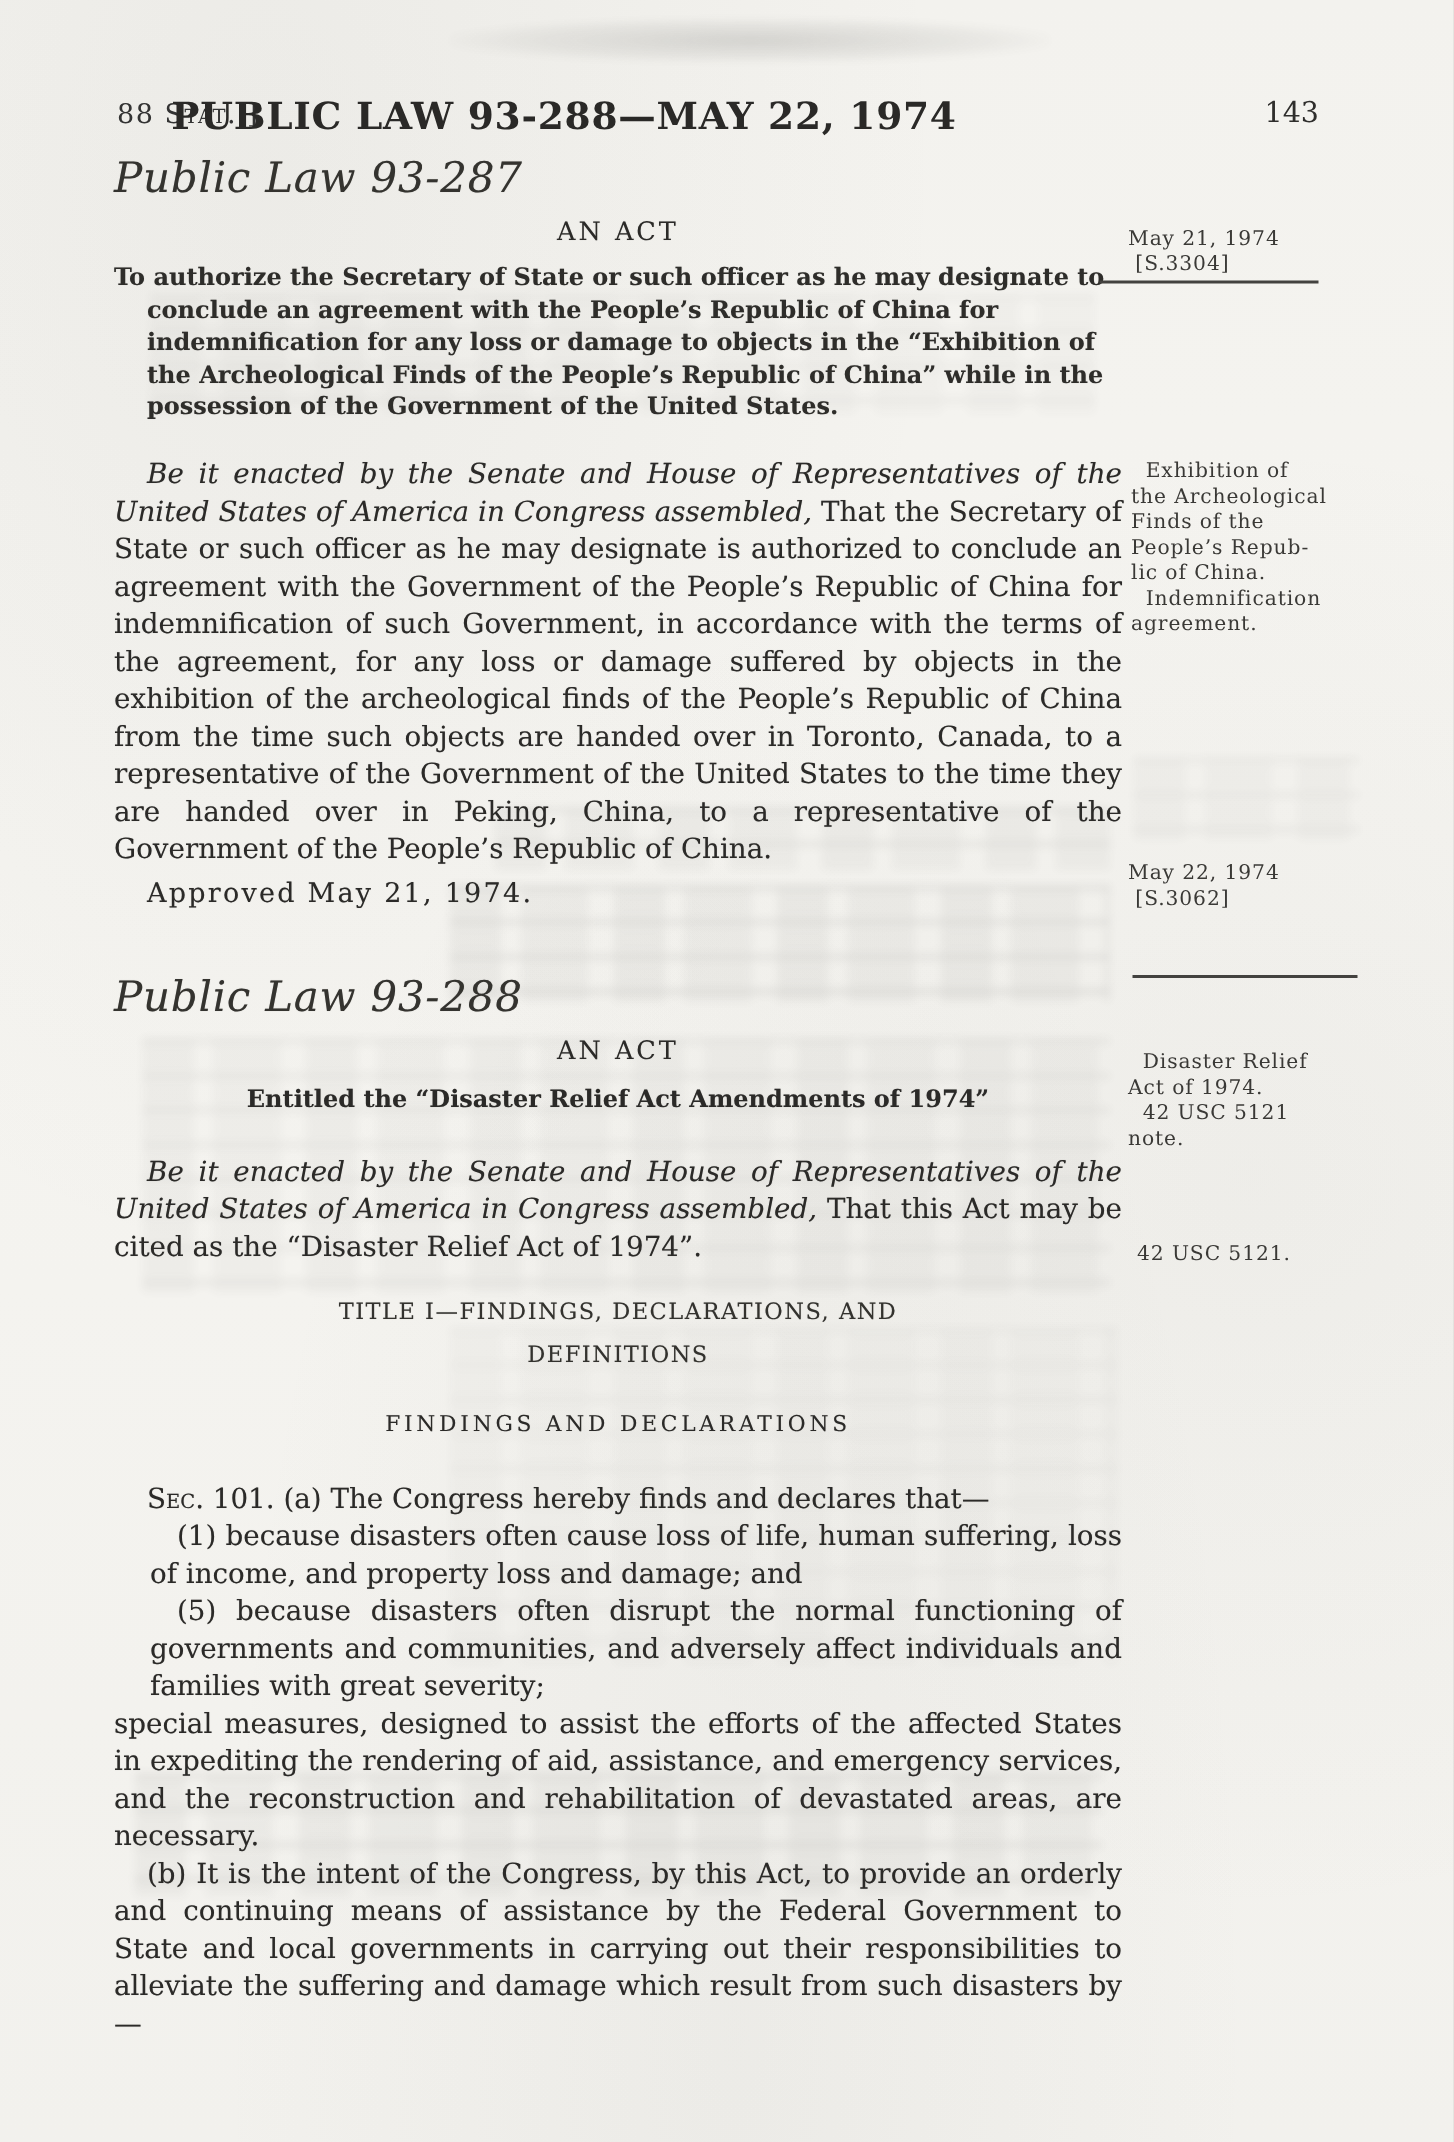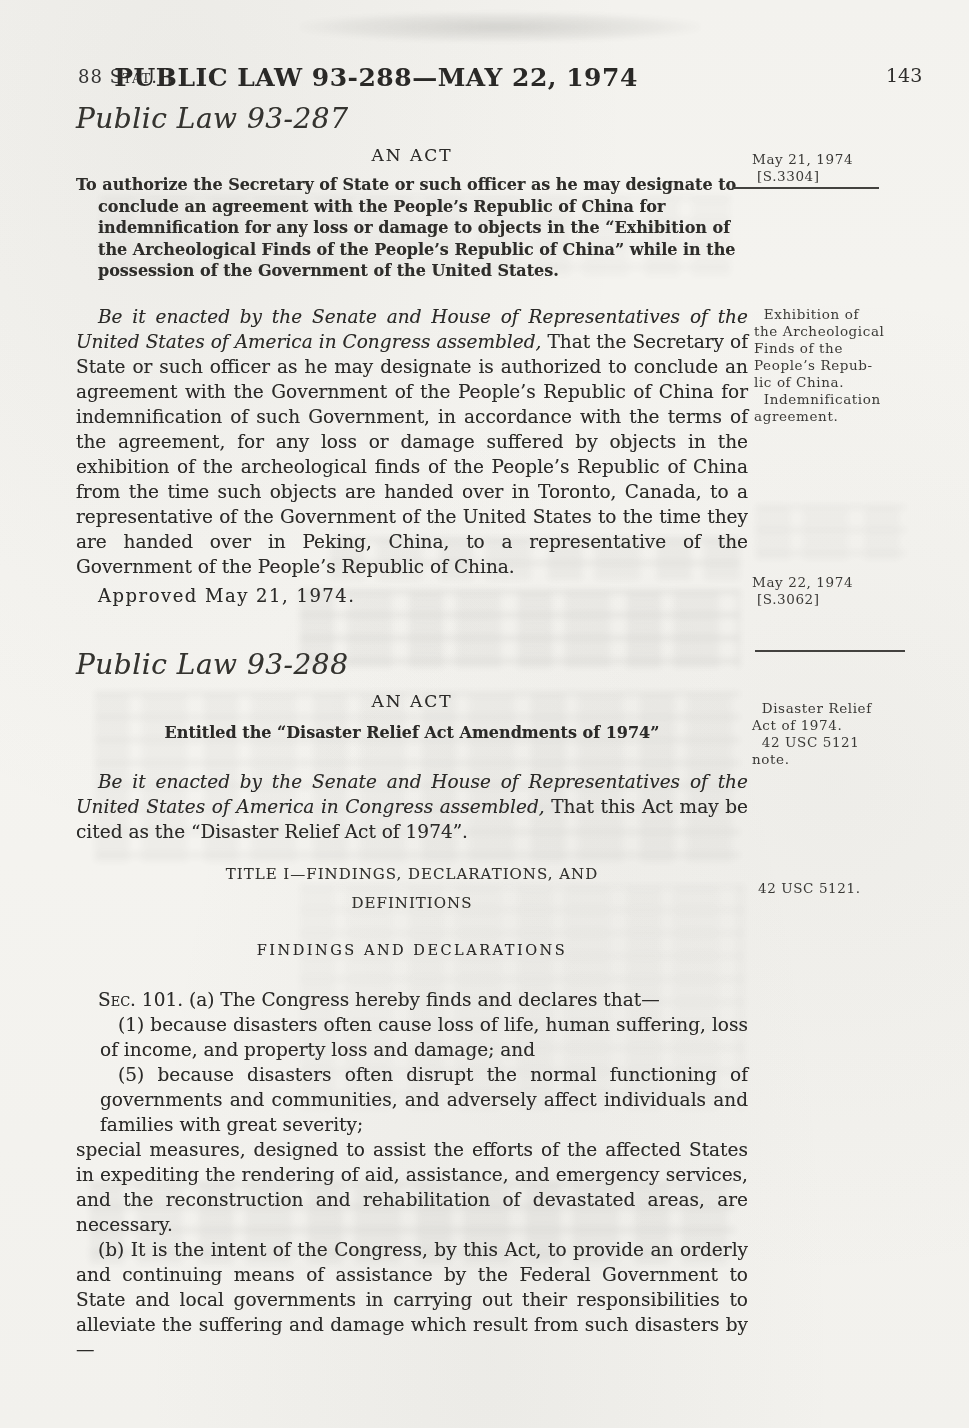--- a/index.html
+++ b/index.html
@@ -34,21 +34,21 @@
   }
   .hdr-left{
     position:absolute;left:78px;top:66px;
     font-size:18px;font-variant:small-caps;letter-spacing:1px;color:#333;
   }
   .hdr-center{
     position:absolute;left:76px;top:63px;width:600px;
     text-align:center;font-size:25px;font-weight:bold;letter-spacing:0.5px;color:#2a2927;
   }
   .hdr-right{
-    position:absolute;left:886px;top:64px;
+    position:absolute;left:843px;top:64px;
     font-size:19px;color:#2f2e2c;
   }
   .col{
     position:absolute;left:76px;top:106px;width:672px;
     font-size:18.5px;line-height:25px;
     text-shadow:0 0 0.5px rgba(40,40,38,0.35);
   }
   .law-title{font-size:28px;letter-spacing:0.5px;margin:0 0 12px 0;font-weight:normal;color:#34332f;font-style:italic;}
   .an-act{text-align:center;font-size:17px;letter-spacing:2px;margin:4px 0 6px 0;}
   .preamble{
@@ -130,15 +130,15 @@
 
   <div class="sidenote centered" style="left:752px;top:574px;" data-interactable="false">May 22, 1974
  [S.3062]</div>
   <div class="rule" style="left:755px;top:650px;width:150px;" data-interactable="false"></div>
 
   <div class="sidenote" style="left:752px;top:700px;width:162px;" data-interactable="false">  Disaster Relief
 Act of 1974.
   42 USC 5121
 note.</div>
 
-  <div class="sidenote" style="left:758px;top:880px;" data-interactable="false">42 USC 5121.</div>
+  <div class="sidenote" style="left:758px;top:828px;" data-interactable="false">42 USC 5121.</div>
 
 </div>
 
 </body></html>

